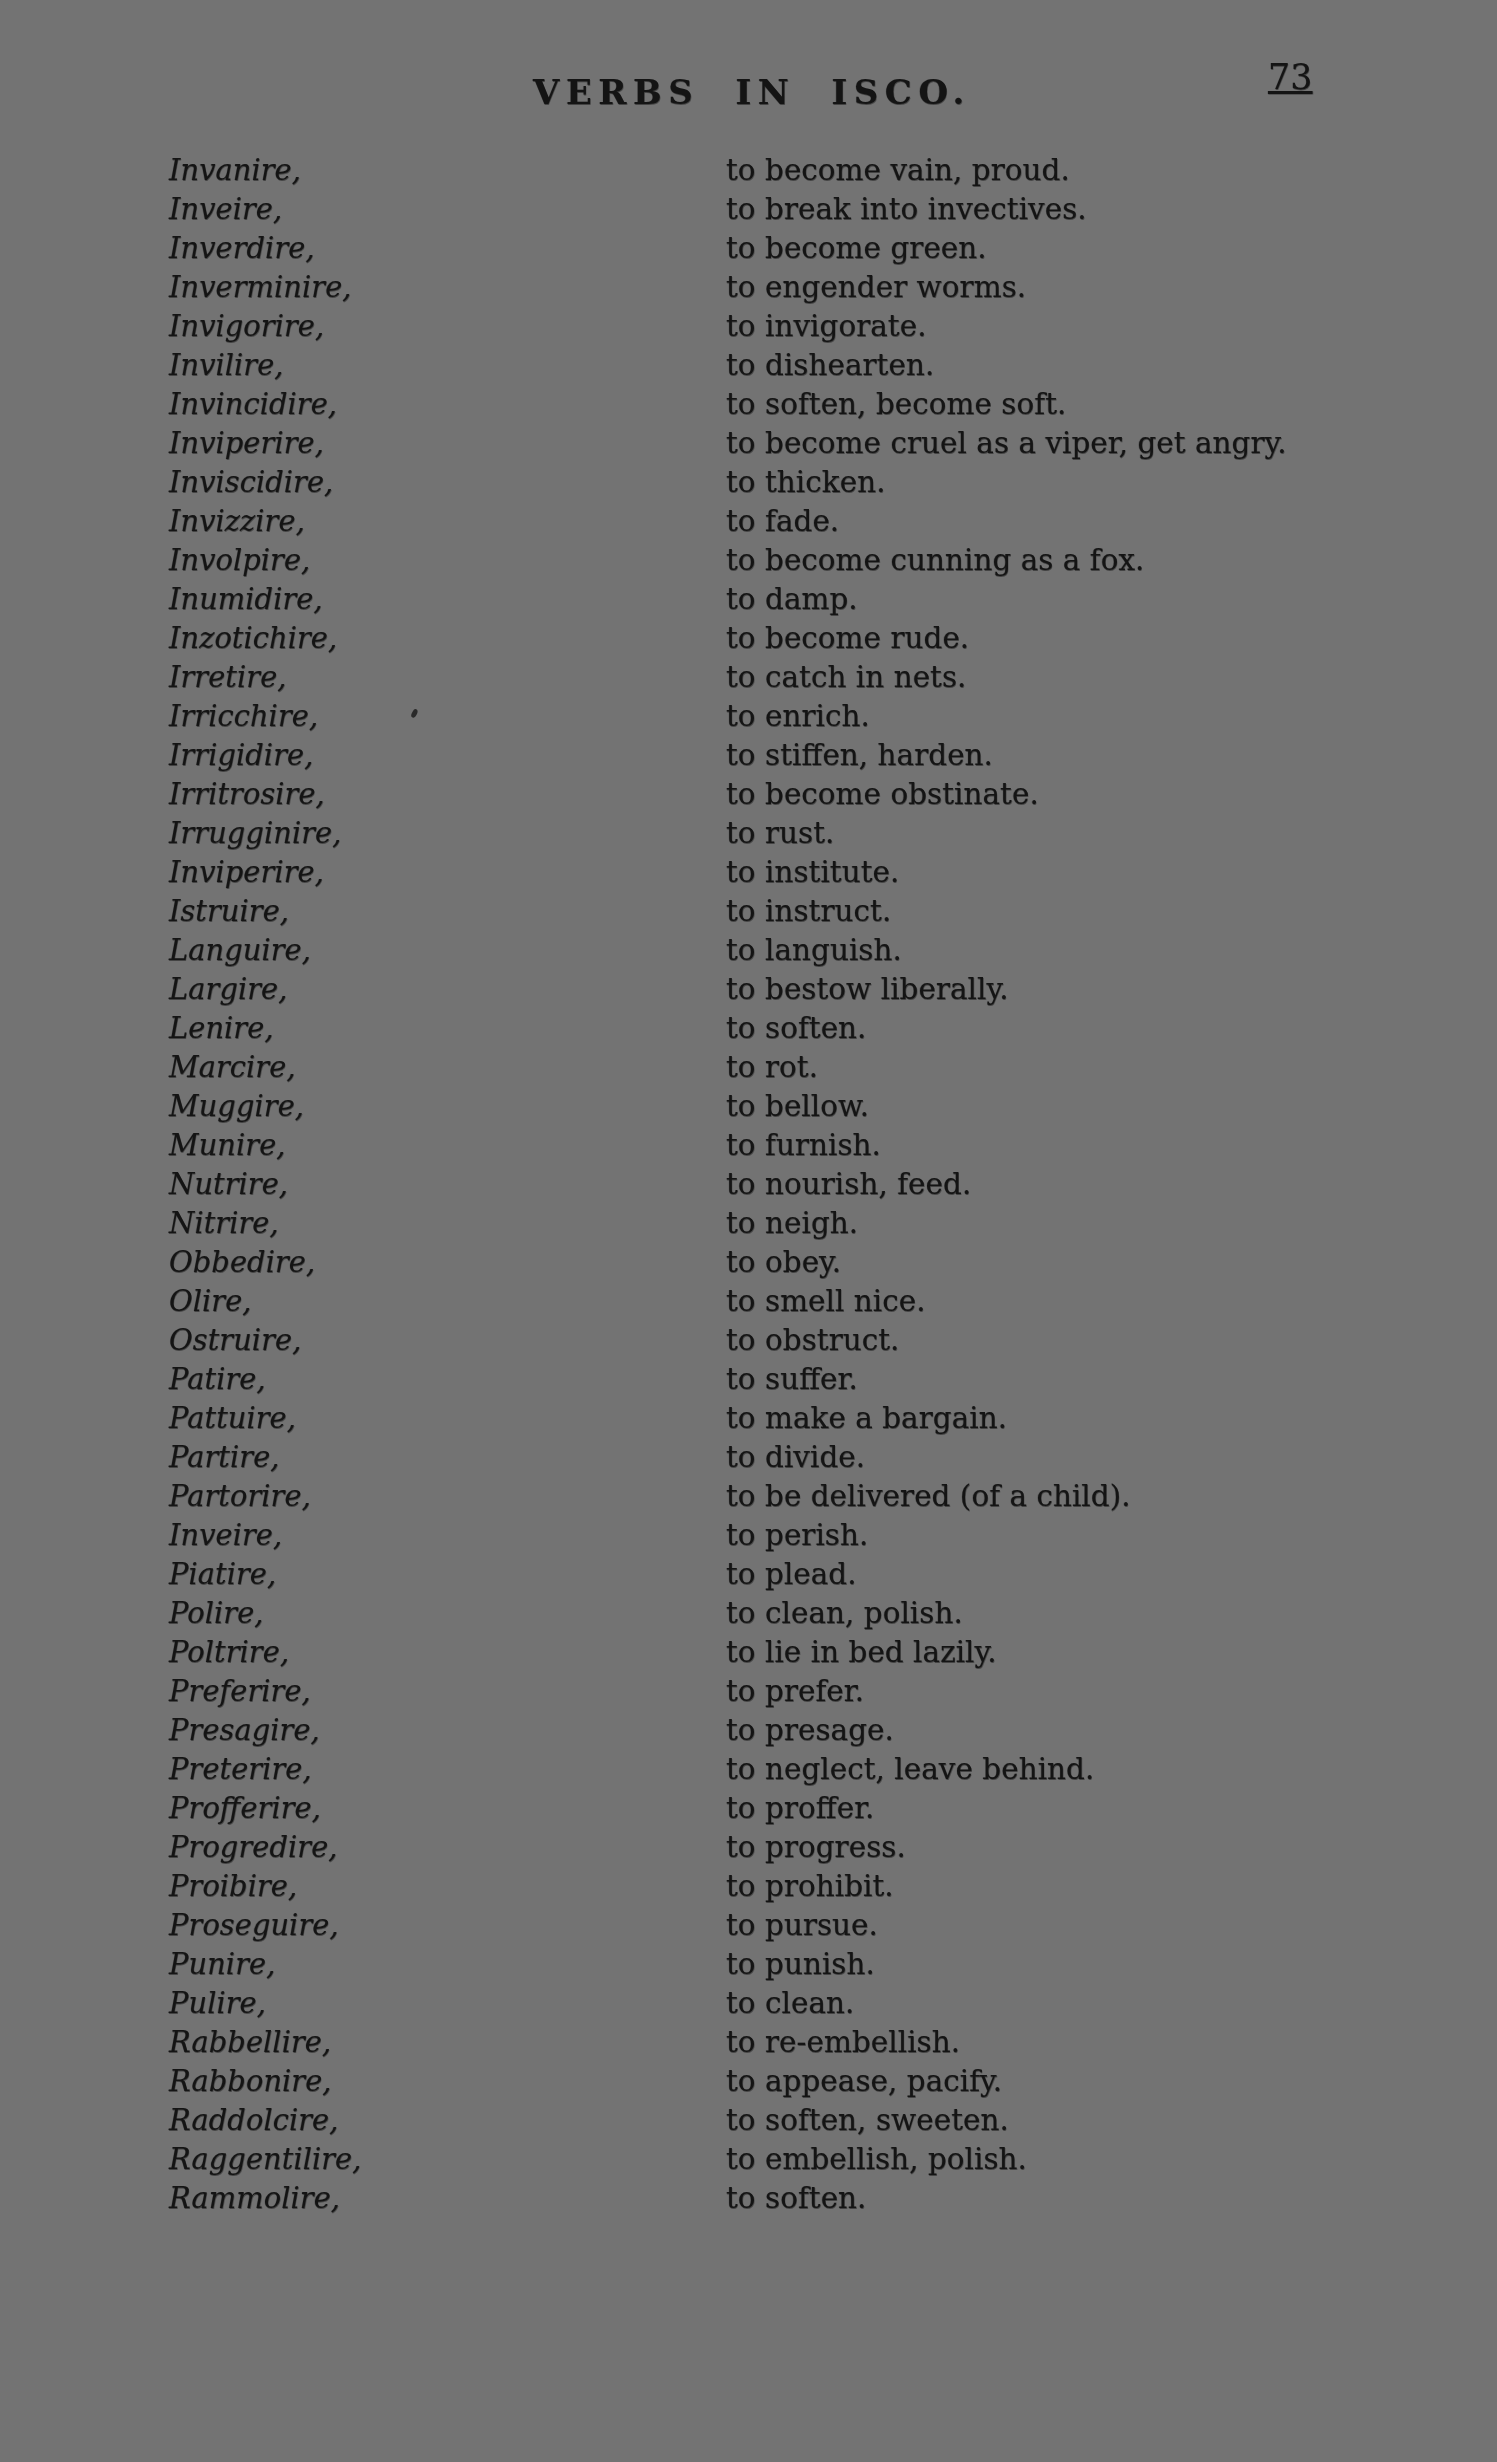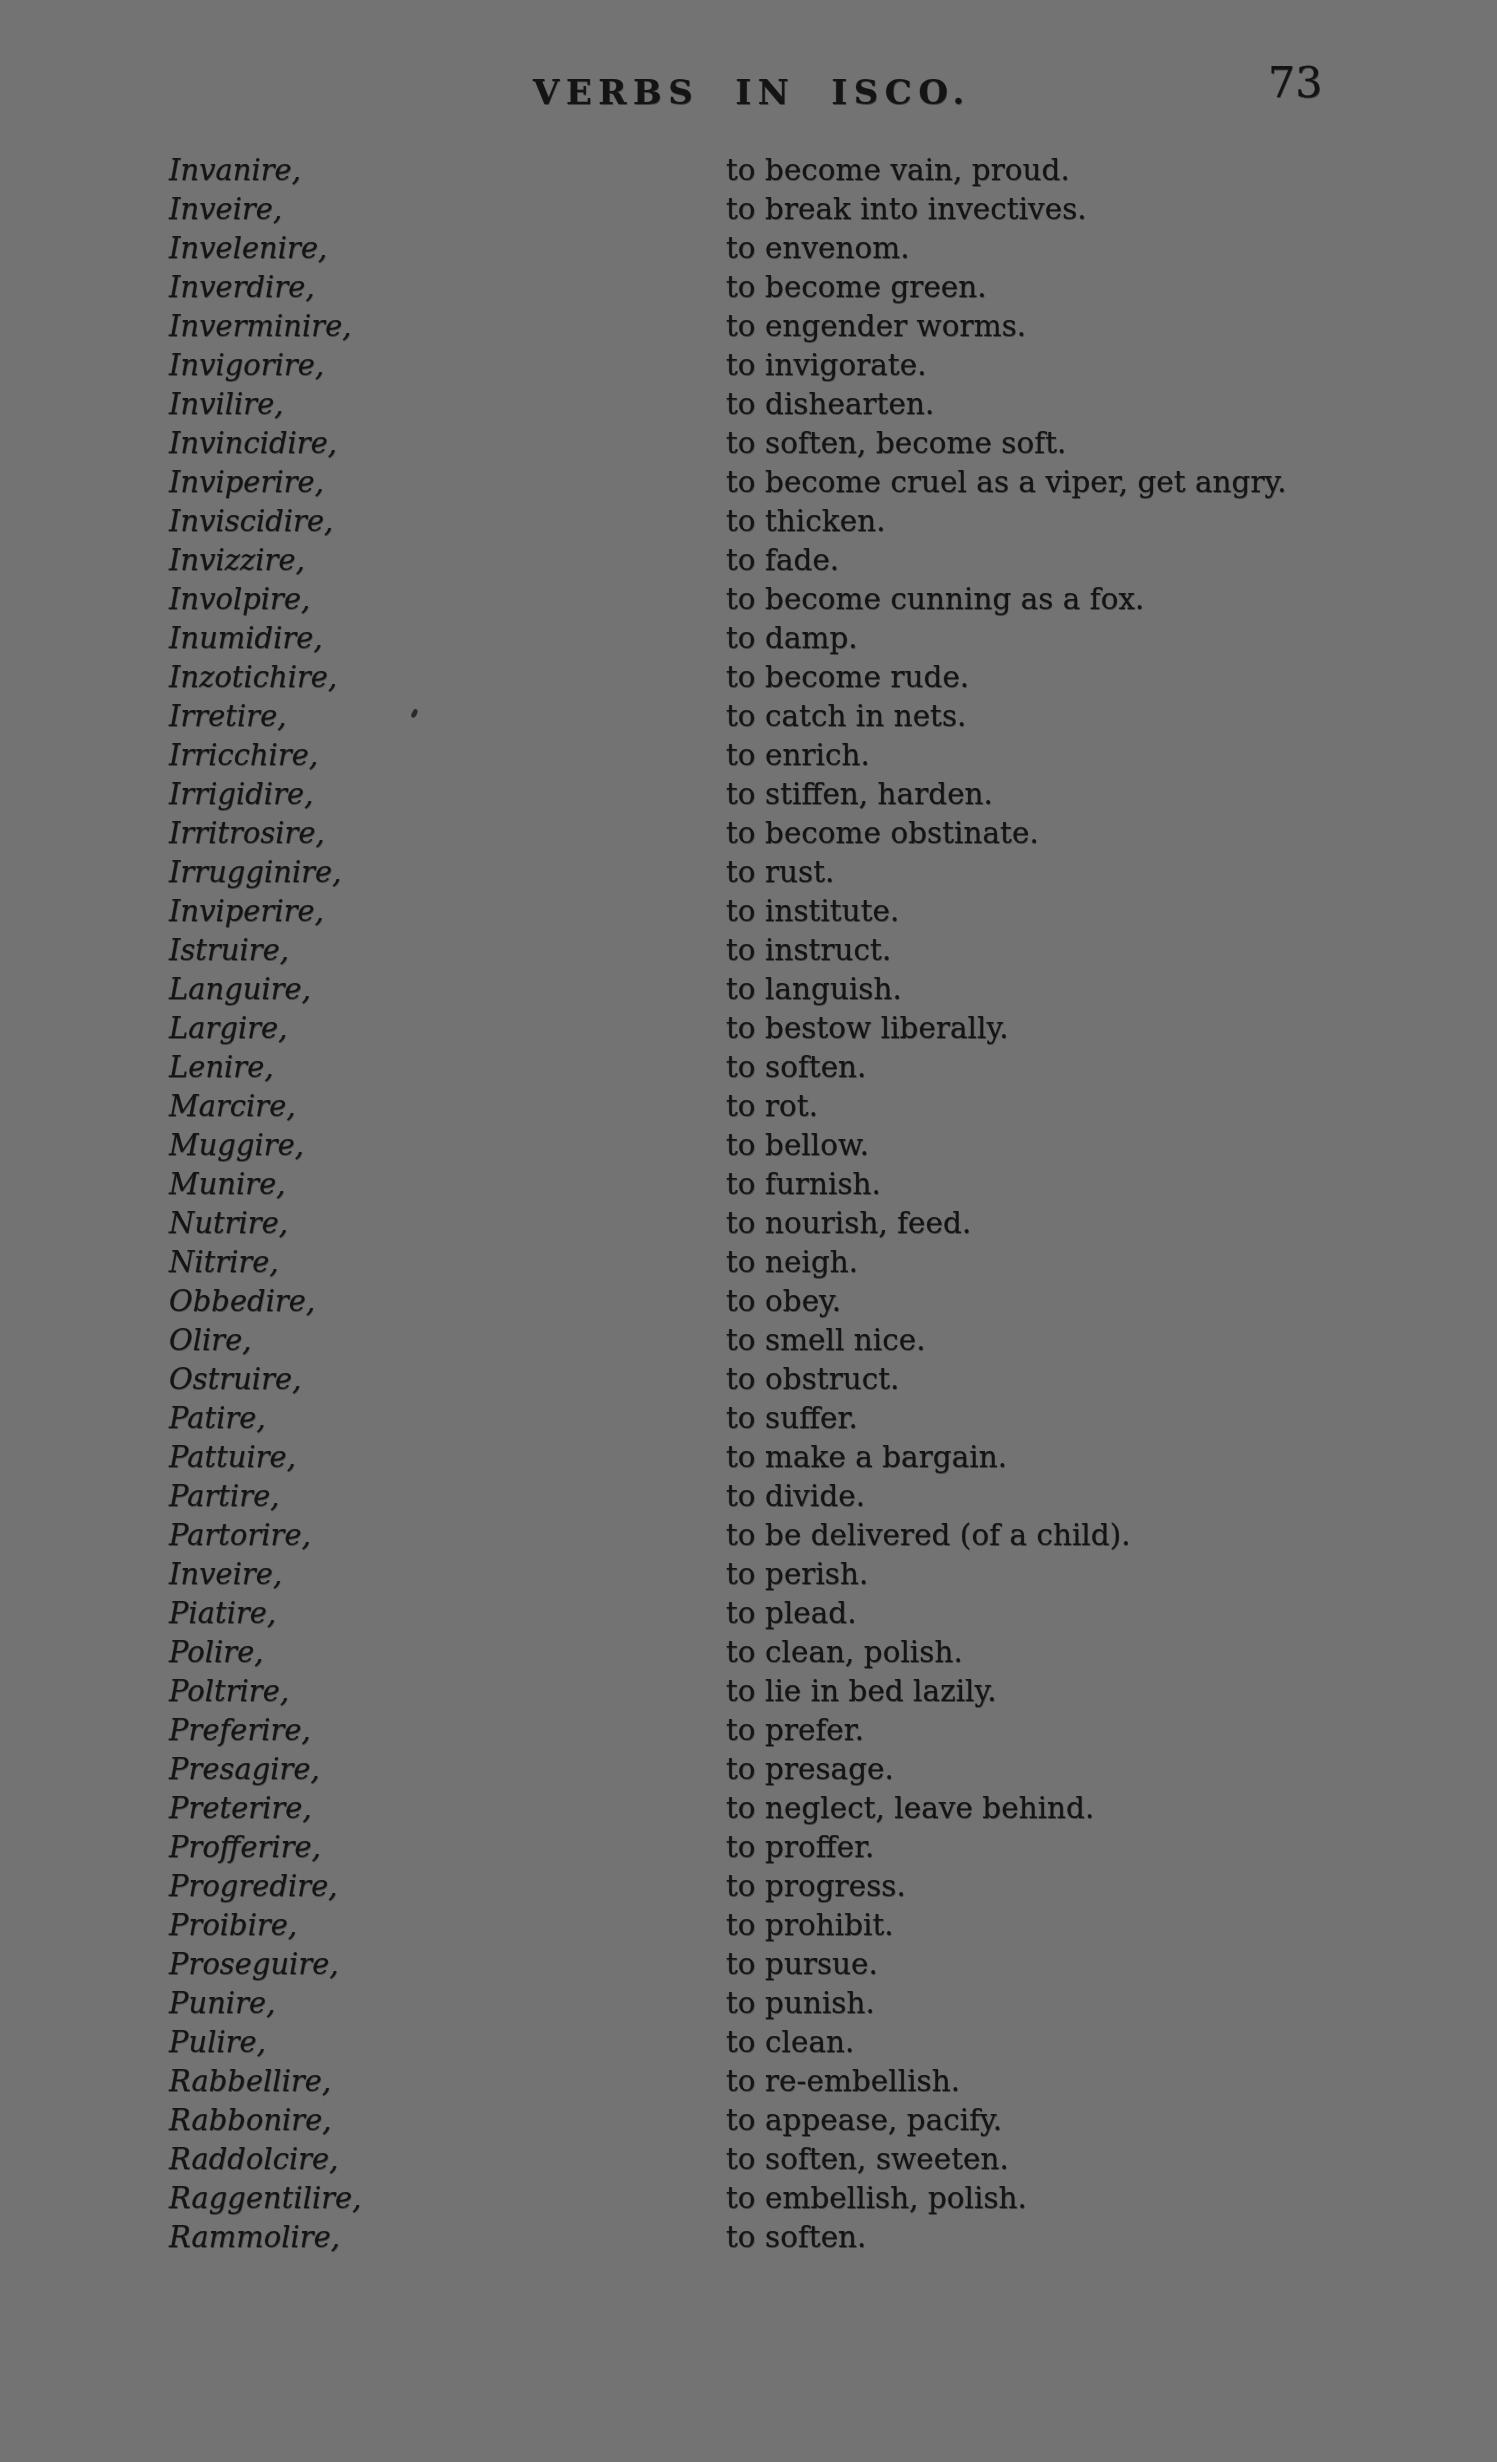--- a/index.html
+++ b/index.html
@@ -22,22 +22,23 @@
     font-size: 34px;
     font-weight: 700;
     letter-spacing: 6.5px;
     word-spacing: 17.7px;
     white-space: nowrap;
   }
   .page-number {
     position: absolute;
     left: 1268px;
     top: 57px;
-    font-size: 43px;
+    font-size: 35px;
     font-weight: 400;
+    text-decoration: underline;
   }
   .verb-list {
     position: absolute;
     top: 151px;
     left: 0;
     width: 1497px;
   }
   .row {
     position: relative;
     height: 39px;
@@ -78,24 +79,20 @@
   <div class="verb-list" id="verb-list">
       <div class="row">
         <span class="verb ink">Invanire,</span>
         <span class="def ink">to become vain, proud.</span>
       </div>
       <div class="row">
         <span class="verb ink">Inveire,</span>
         <span class="def ink">to break into invectives.</span>
       </div>
       <div class="row">
-        <span class="verb ink">Invelenire,</span>
-        <span class="def ink">to envenom.</span>
-      </div>
-      <div class="row">
         <span class="verb ink">Inverdire,</span>
         <span class="def ink">to become green.</span>
       </div>
       <div class="row">
         <span class="verb ink">Inverminire,</span>
         <span class="def ink">to engender worms.</span>
       </div>
       <div class="row">
         <span class="verb ink">Invigorire,</span>
         <span class="def ink">to invigorate.</span>

